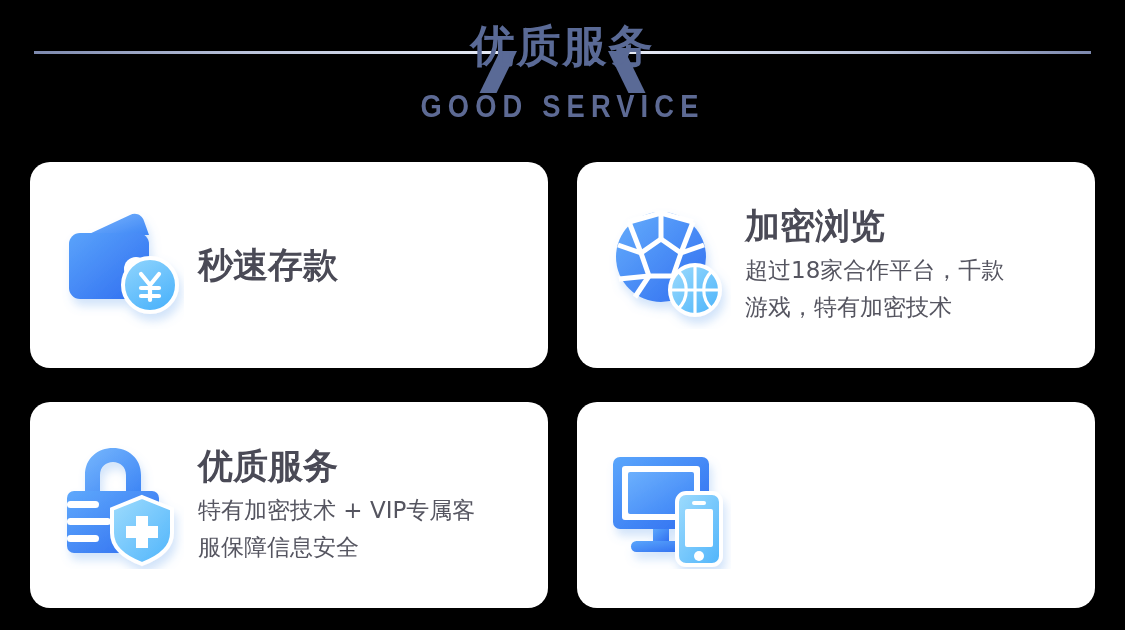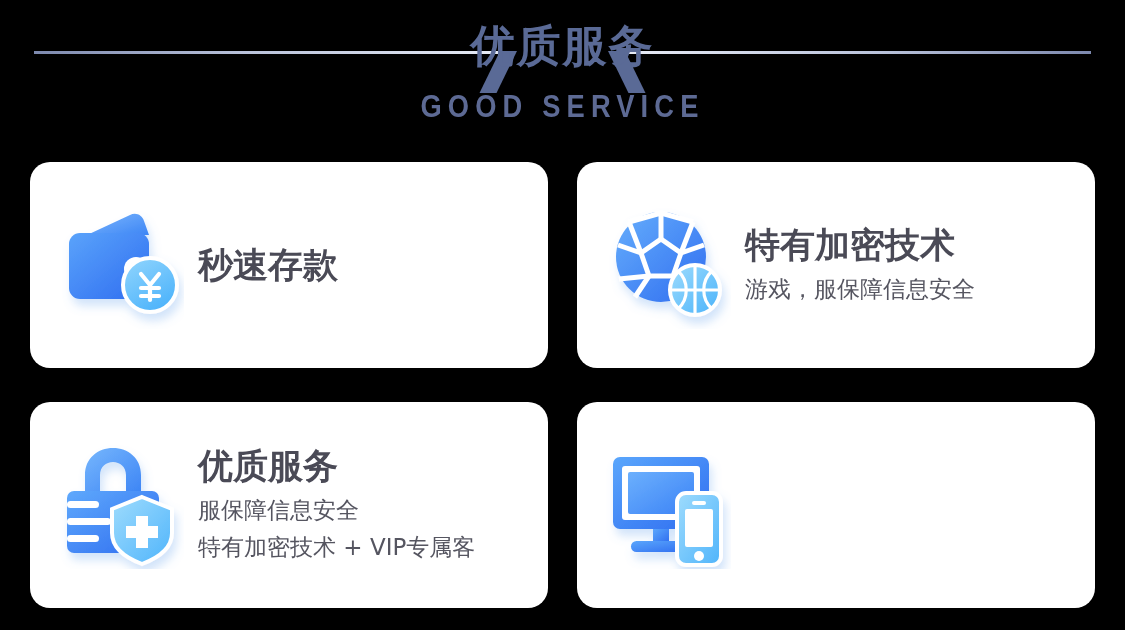--- a/index.html
+++ b/index.html
@@ -242,23 +242,24 @@
           <g fill="none" stroke="#ffffff" stroke-width="3.2">
             <path d="M92 64 L92 114"></path>
             <path d="M67 89 L117 89"></path>
             <path d="M75 70 C86 80 86 98 75 108"></path>
             <path d="M109 70 C98 80 98 98 109 108"></path>
           </g>
         </g>
       </svg>
     </div>
     <div class="card-text">
-      <div class="card-title">特有加密技术</div>
+      <div class="card-title">加密浏览</div>
       <div class="card-desc two-line">
-        <div>游戏，服保障信息安全</div>
+        <div>超过18家合作平台，千款</div>
+        <div>游戏，特有加密技术</div>
       </div>
     </div>
   </div>
 
   <div class="card">
     <div class="card-icon">
       <svg class="icon-svg" viewBox="0 0 128 128" xmlns="http://www.w3.org/2000/svg">
         <defs>
           <linearGradient id="g-lockbody" x1="0" y1="0" x2="1" y2="1">
             <stop offset="0" stop-color="#5fa9fc"></stop>
@@ -285,22 +286,22 @@
             <rect x="11" y="94" width="32" height="7" rx="3.5"></rect>
           </g>
           <path d="M86 56 L116 68 L116 92 C116 107 102 117 86 123 C70 117 56 107 56 92 L56 68 Z" fill="url(#g-shield)" stroke="#ffffff" stroke-width="4"></path>
           <path d="M80 75 L92 75 L92 85 L102 85 L102 97 L92 97 L92 107 L80 107 L80 97 L70 97 L70 85 L80 85 Z" fill="#ffffff"></path>
         </g>
       </svg>
     </div>
     <div class="card-text">
       <div class="card-title">优质服务</div>
       <div class="card-desc two-line">
+        <div>特有加密技术 + VIP专属客</div>
         <div>服保障信息安全</div>
-        <div>特有加密技术 + VIP专属客</div>
       </div>
     </div>
   </div>
 
   <div class="card">
     <div class="card-icon">
       <svg class="icon-svg" viewBox="0 0 128 128" xmlns="http://www.w3.org/2000/svg">
         <defs>
           <linearGradient id="g-mon" x1="0" y1="0" x2="1" y2="1">
             <stop offset="0" stop-color="#5aa6fc"></stop>

